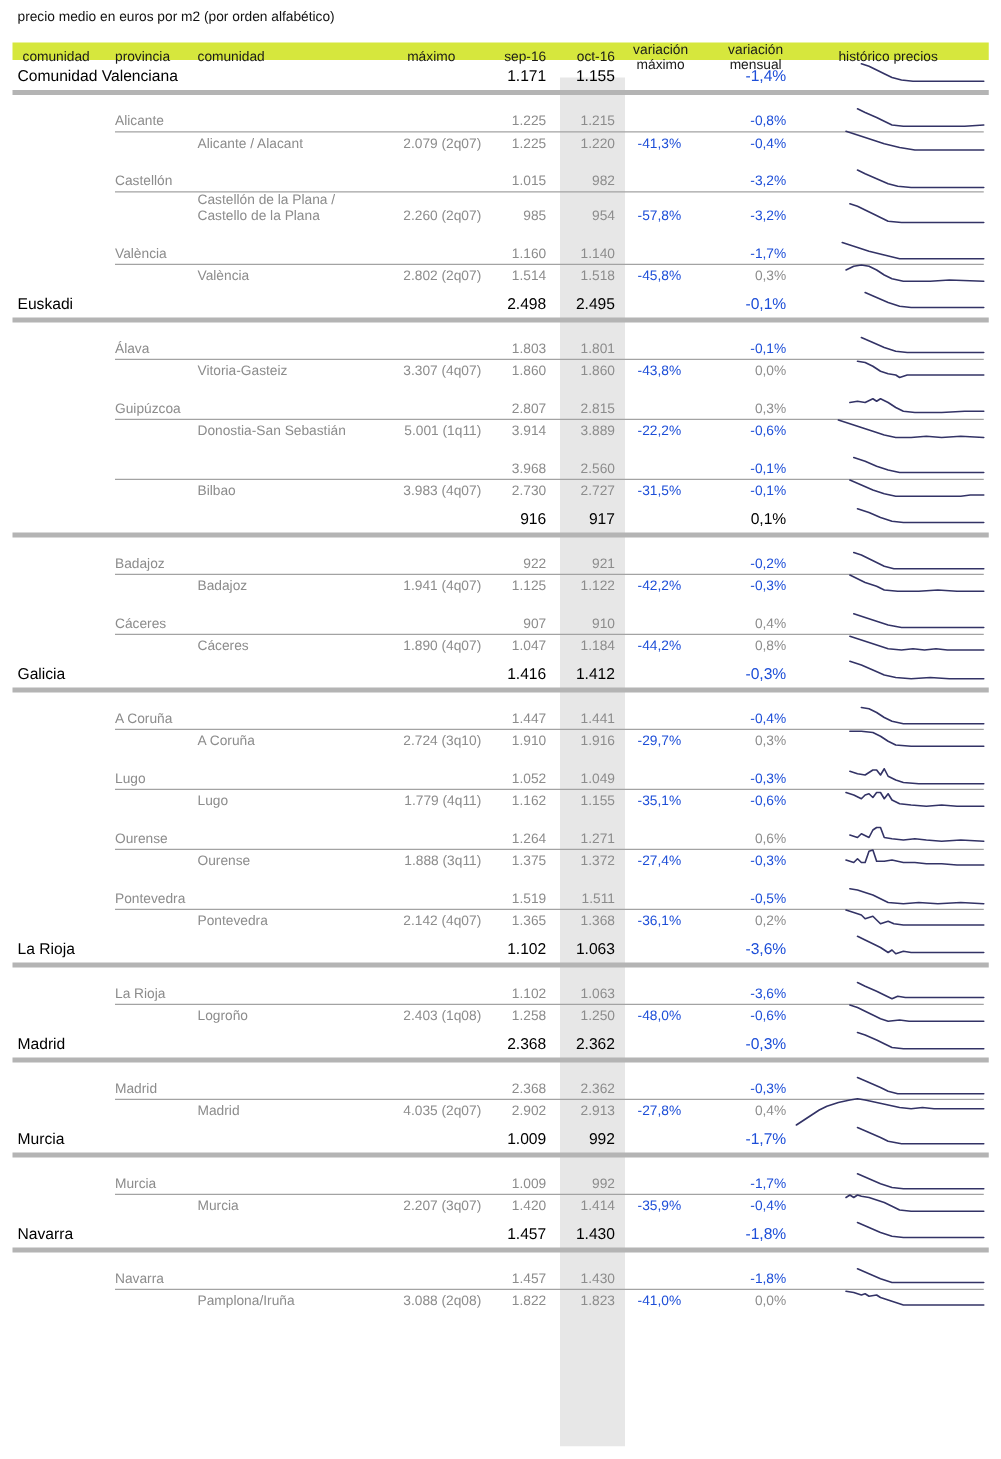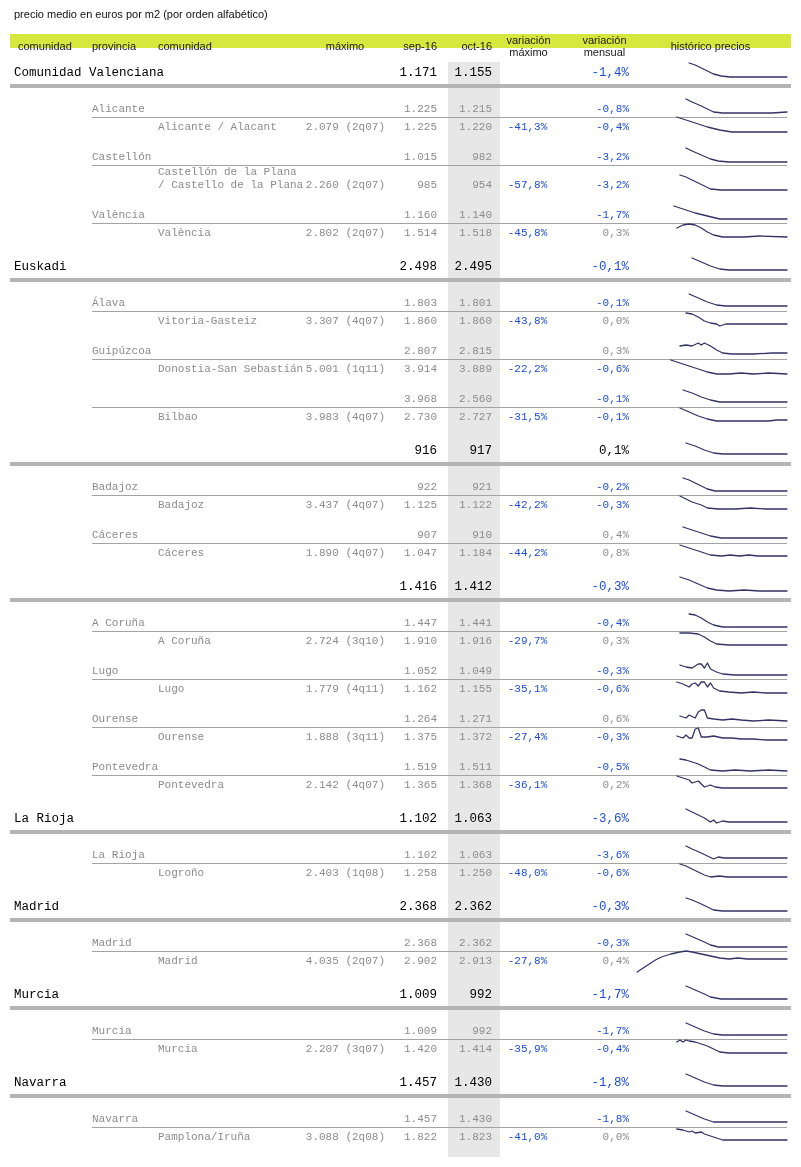--- a/index.html
+++ b/index.html
@@ -41,21 +41,21 @@
   .c1{grid-column:1;padding-left:4px;}
   .c2{grid-column:2;}
   .c3{grid-column:3;}
   .c4{grid-column:4;text-align:center;}
   .c5{grid-column:5;text-align:right;}
   .c7{grid-column:7;text-align:right;padding-right:8px;}
   .c8{grid-column:8;text-align:center;}
   .c9{grid-column:9;text-align:center;padding-left:18px;}
   .c10{grid-column:10;text-align:center;}
   #rows{position:relative;z-index:1;}
-  .section{margin-top:12px;font-family:Liberation Mono, monospace;}
+  .section{}
   .row{
     display:grid;
     grid-template-columns:78px 66px 147px 80px 52px 11px 52px 57px 77px 153px;
     align-items:end;
     position:relative;
   }
   .com-row{min-height:22px;font-size:12.5px;color:#000;}
   .prov-row{min-height:18px;font-size:11px;color:#8c8c8c;}
   .mun-row{min-height:18px;font-size:11px;color:#8c8c8c;margin-top:0;}
   .block{margin-top:12px;}
@@ -303,21 +303,21 @@
             <div class="cell varmens red">-0,2%</div>
             <div class="cell spark">
               <svg width="153" height="26" viewBox="0 0 153 26">
                 <polyline fill="none" stroke="#333366" stroke-width="1.3" stroke-linejoin="round" stroke-linecap="round" points="49.0,4 55.1,6 61.2,9 67.3,12 73.4,15 81.1,17 153.0,17"></polyline>
               </svg>
             </div>
             <div class="underline"></div>
           </div>
           <div class="row mun-row">
             <div class="cell name-mun">Badajoz</div>
-            <div class="cell maximo">3.437 (4q07)</div>
+            <div class="cell maximo">1.941 (4q07)</div>
             <div class="cell sep">1.125</div>
             <div class="cell oct">1.122</div>
             <div class="cell varmax red">-42,2%</div>
             <div class="cell varmens red">-0,3%</div>
             <div class="cell spark">
               <svg width="153" height="26" viewBox="0 0 153 26">
                 <polyline fill="none" stroke="#333366" stroke-width="1.3" stroke-linejoin="round" stroke-linecap="round" points="45.9,4 52.0,7 58.1,10 67.3,13 73.4,16 84.2,17 101.0,17 116.3,16 131.6,17 153.0,17"></polyline>
               </svg>
             </div>
           </div>
@@ -345,20 +345,21 @@
             <div class="cell spark">
               <svg width="153" height="26" viewBox="0 0 153 26">
                 <polyline fill="none" stroke="#333366" stroke-width="1.3" stroke-linejoin="round" stroke-linecap="round" points="45.9,5 55.1,8 64.3,11 70.4,13 76.5,15 87.2,16 96.4,15 105.6,16 114.8,15 123.9,16 153.0,16"></polyline>
               </svg>
             </div>
           </div>
         </div>
       </div>
       <div class="section">
         <div class="row com-row">
+          <div class="cell name-com">Galicia</div>
           <div class="cell sep">1.416</div>
           <div class="cell oct">1.412</div>
           <div class="cell varmens red">-0,3%</div>
           <div class="cell spark">
             <svg width="153" height="26" viewBox="0 0 153 26">
               <polyline fill="none" stroke="#333366" stroke-width="1.3" stroke-linejoin="round" stroke-linecap="round" points="45.9,3 55.1,6 64.3,10 73.4,14 82.6,16 94.9,17 110.2,16 125.5,17 153.0,17"></polyline>
             </svg>
           </div>
         </div>
         <div class="thick"></div>

